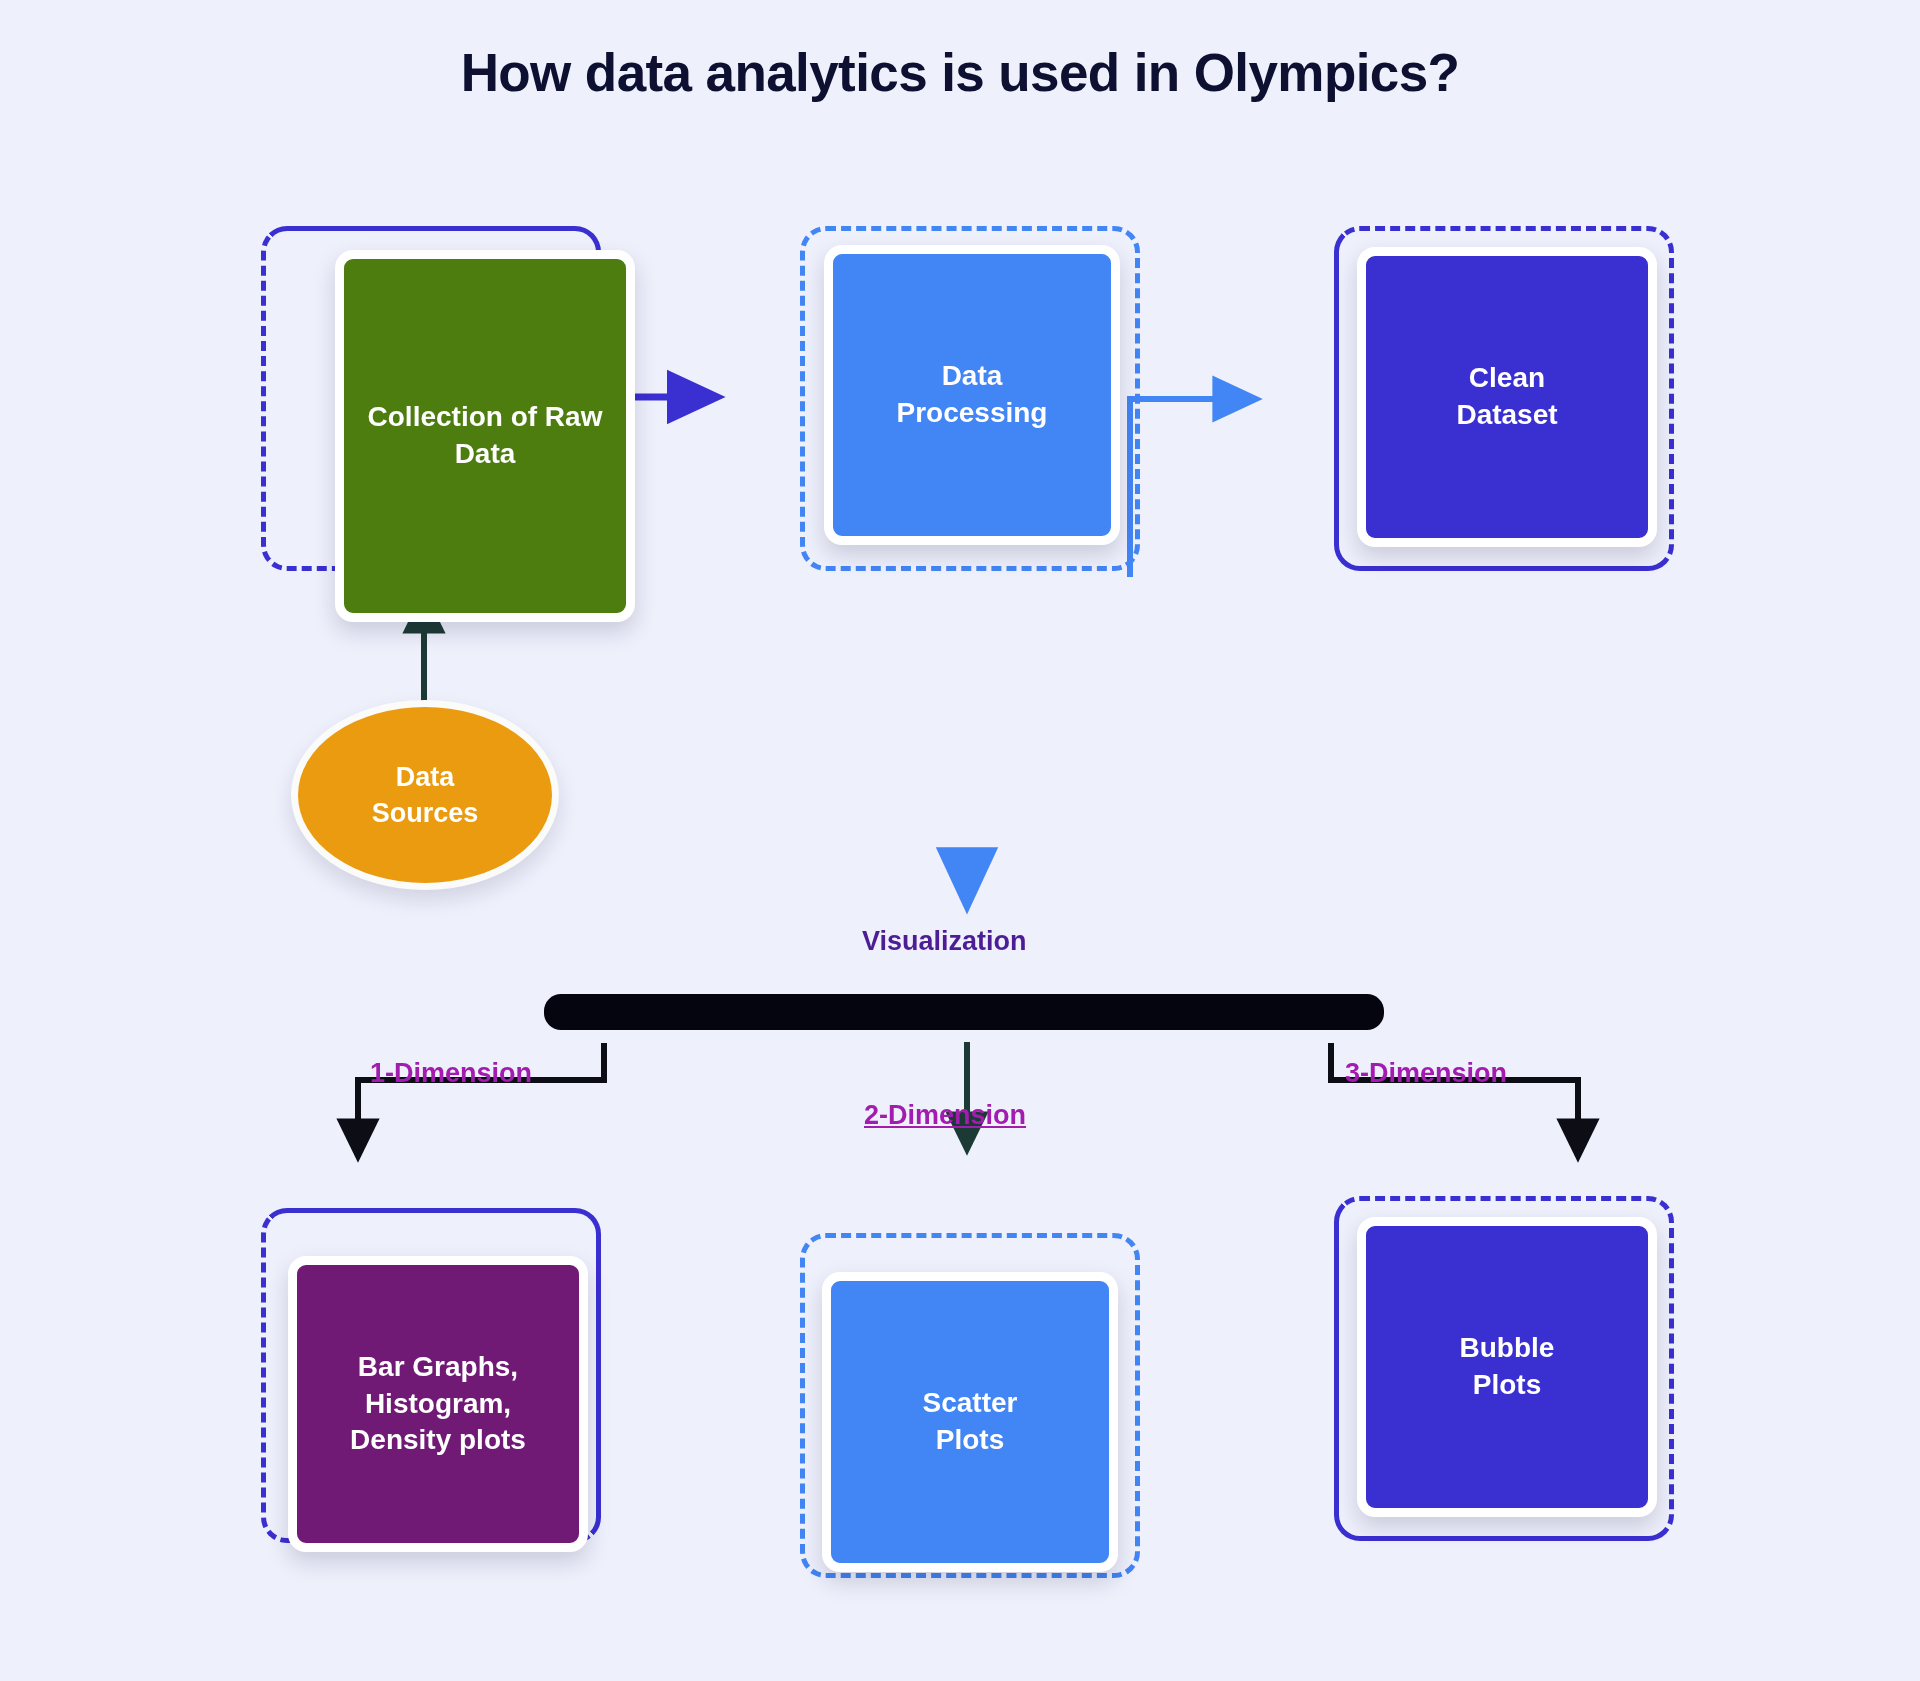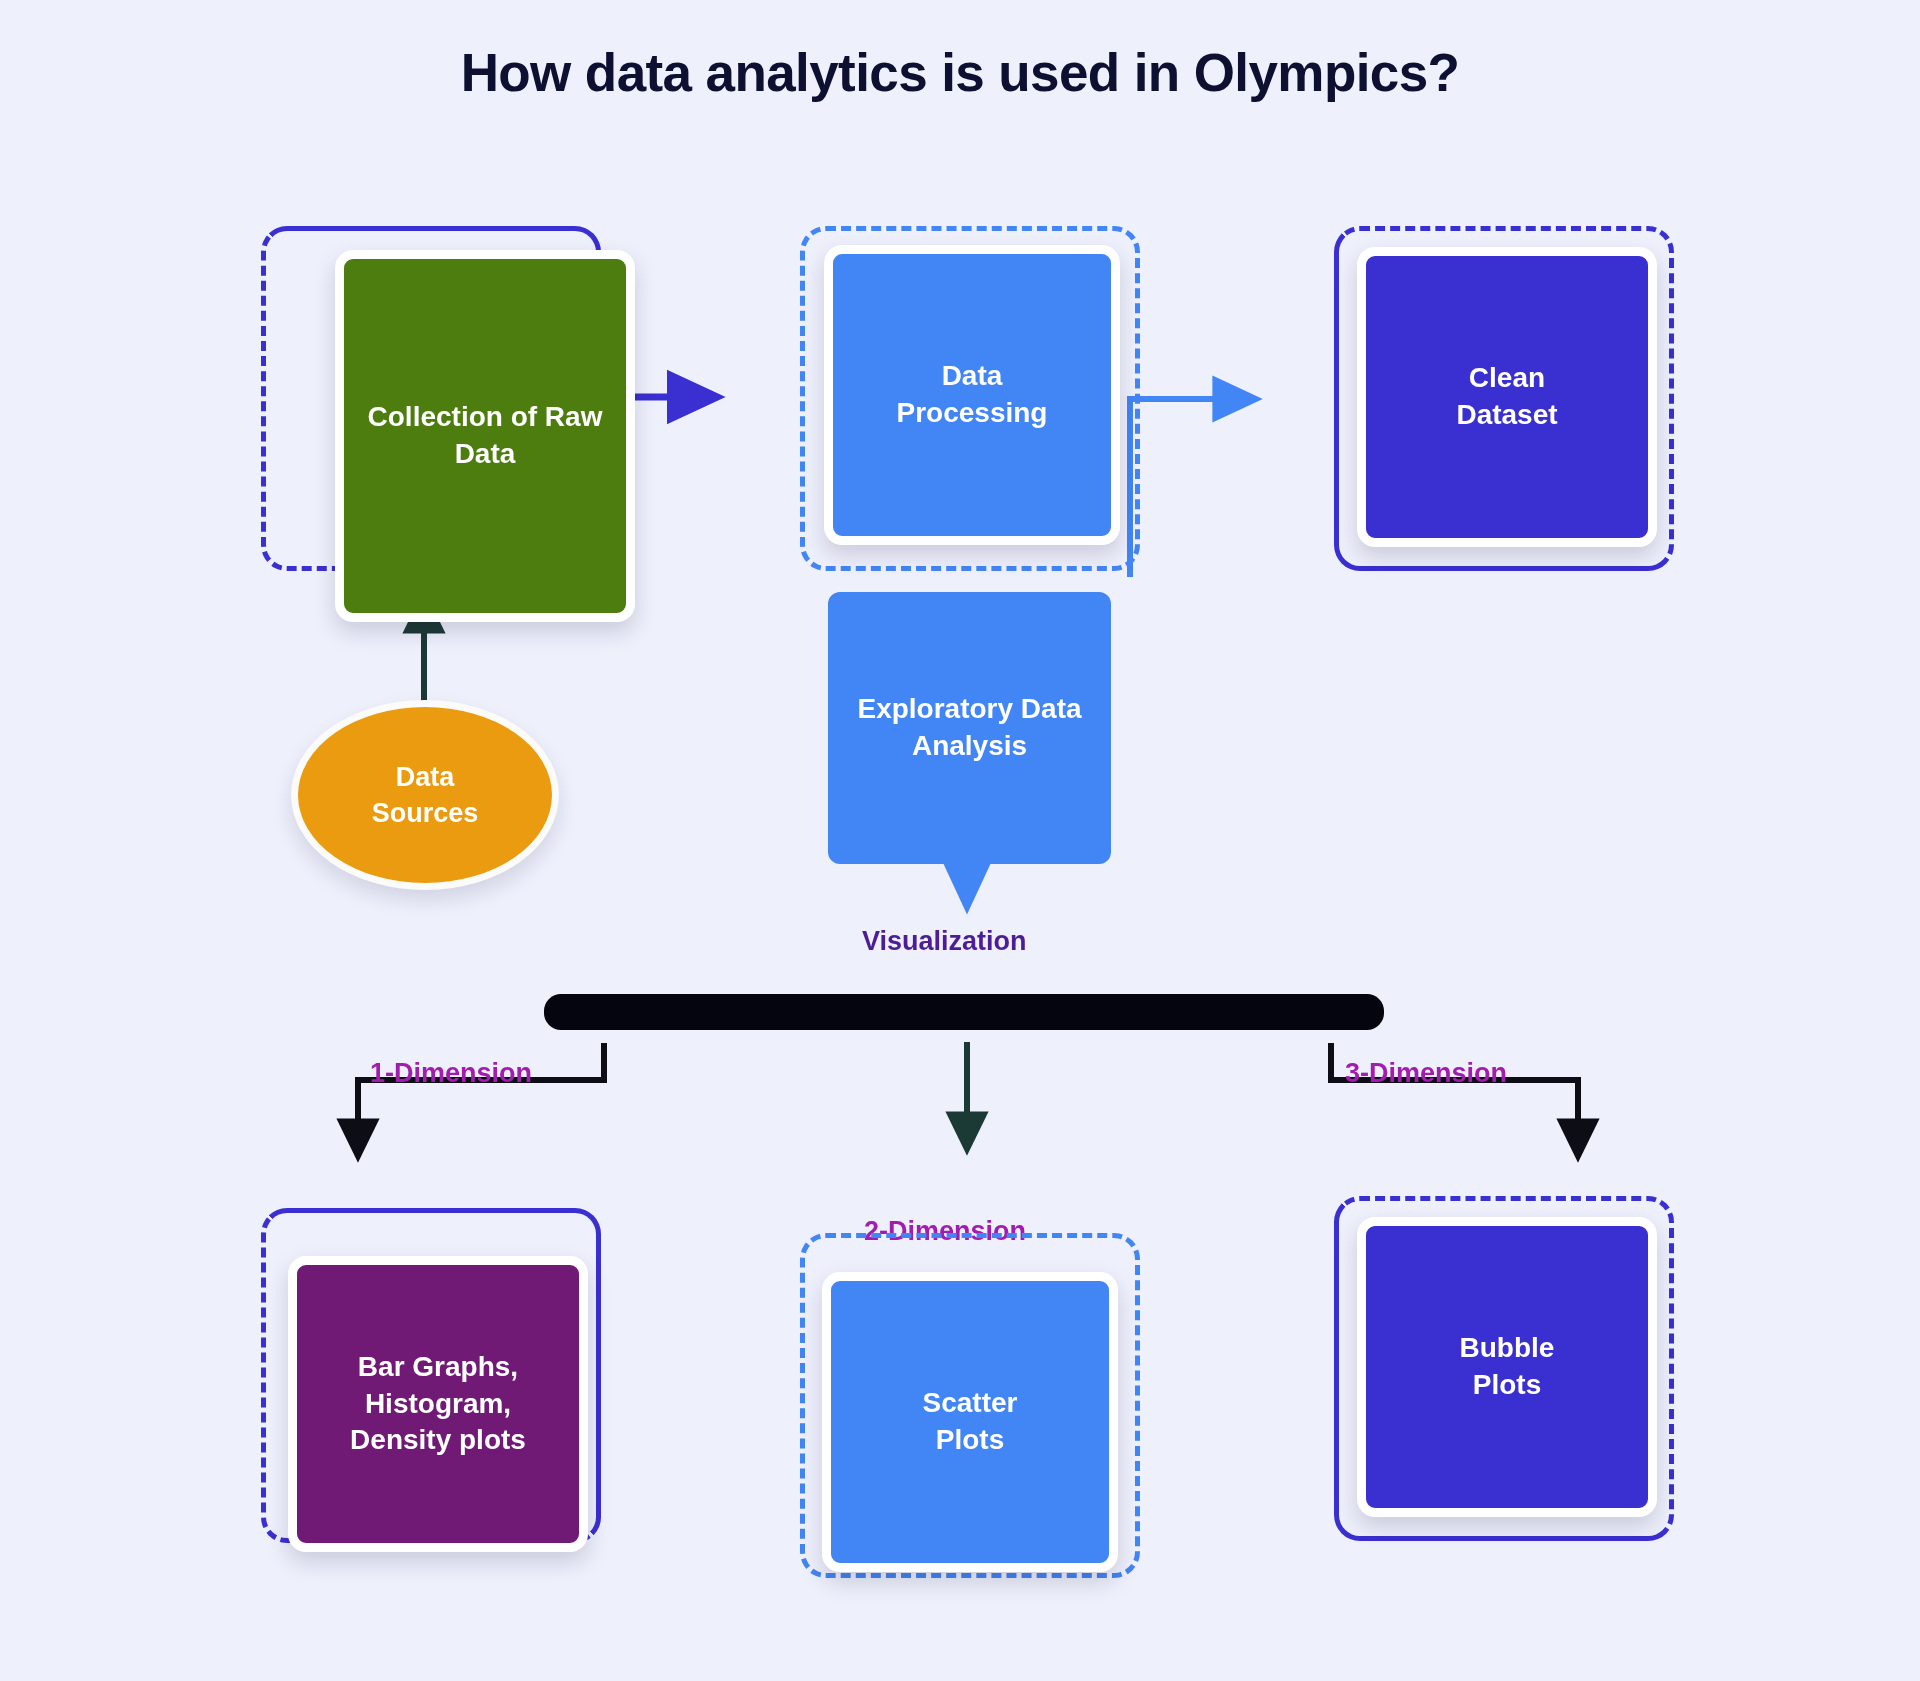--- a/index.html
+++ b/index.html
@@ -150,31 +150,27 @@
       <span class="lbl">Clean
 Dataset</span>
     </div>
   </div>
 
   <div class="ellipse" style="left:291px; top:700px; width:268px; height:190px;">
     <span class="lbl">Data
 Sources</span>
   </div>
 
-  <div class="card plain" style="left:828px; top:592px; width:283px; height:272px; background:#4285f4; border-radius:12px;">
-    <span class="lbl">Exploratory Data
-Analysis</span>
-  </div>
 
   <div class="caption dark" style="left:862px; top:926px;">Visualization</div>
 
   <div class="bar" style="left:544px; top:994px; width:840px; height:36px;"></div>
 
   <div class="caption" style="left:370px; top:1058px;">1-Dimension</div>
-  <div class="caption" style="left:864px; top:1216px;">2-Dimension</div>
+  <div class="caption" style="left:864px; top:1100px;text-decoration:underline;">2-Dimension</div>
   <div class="caption" style="left:1345px; top:1058px;">3-Dimension</div>
 
   <div class="node">
     <div class="frame mix-a" style="left:261px; top:1208px; width:340px; height:335px; border-color:#3a2fd0;"></div>
     <div class="card" style="left:288px; top:1228px; width:300px; height:296px; background:#701a75;margin-top:28px;">
       <span class="lbl">Bar Graphs,
 Histogram,
 Density plots</span>
     </div>
   </div>

